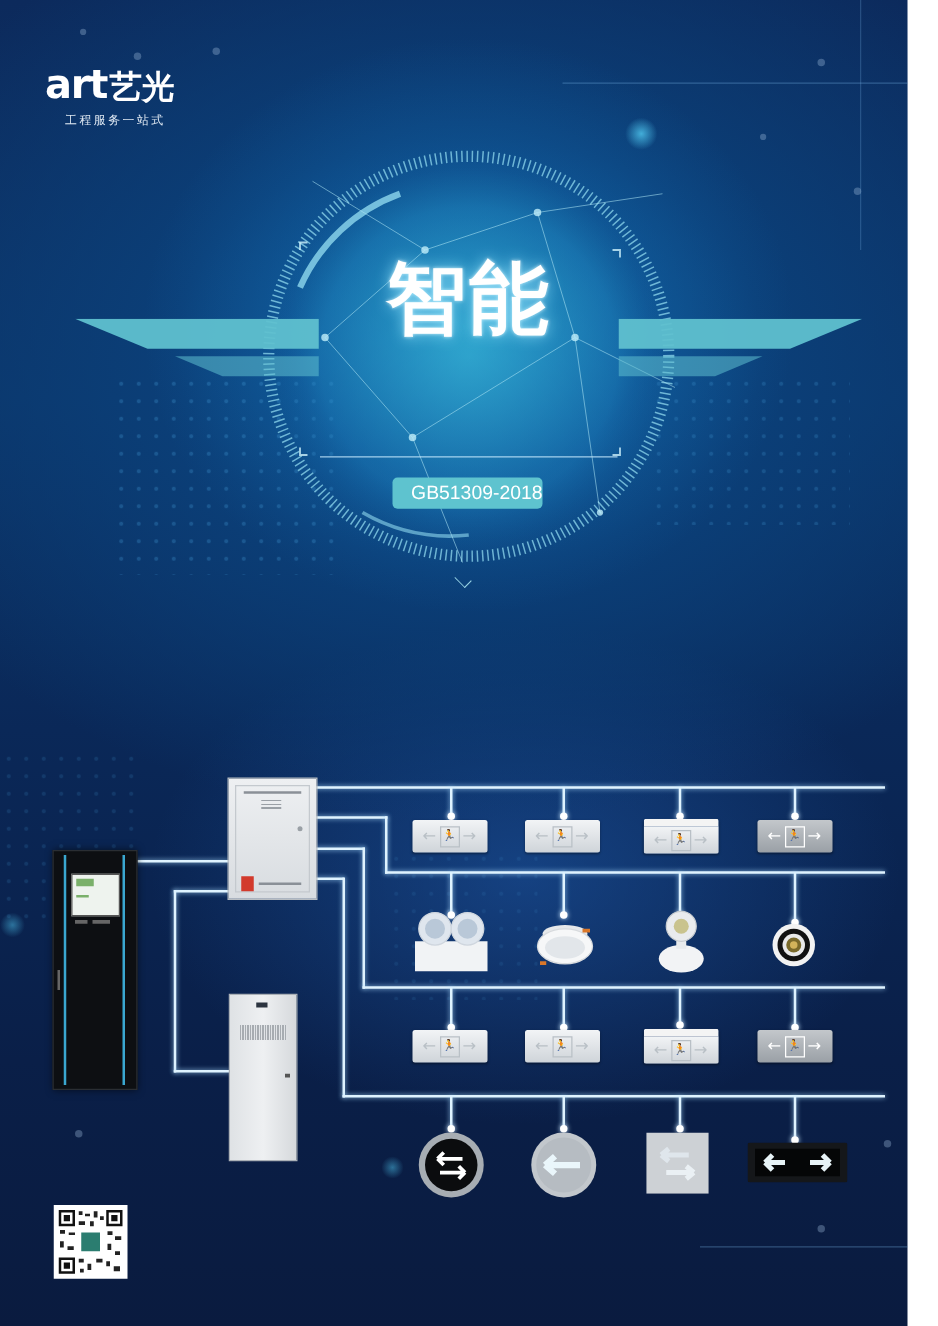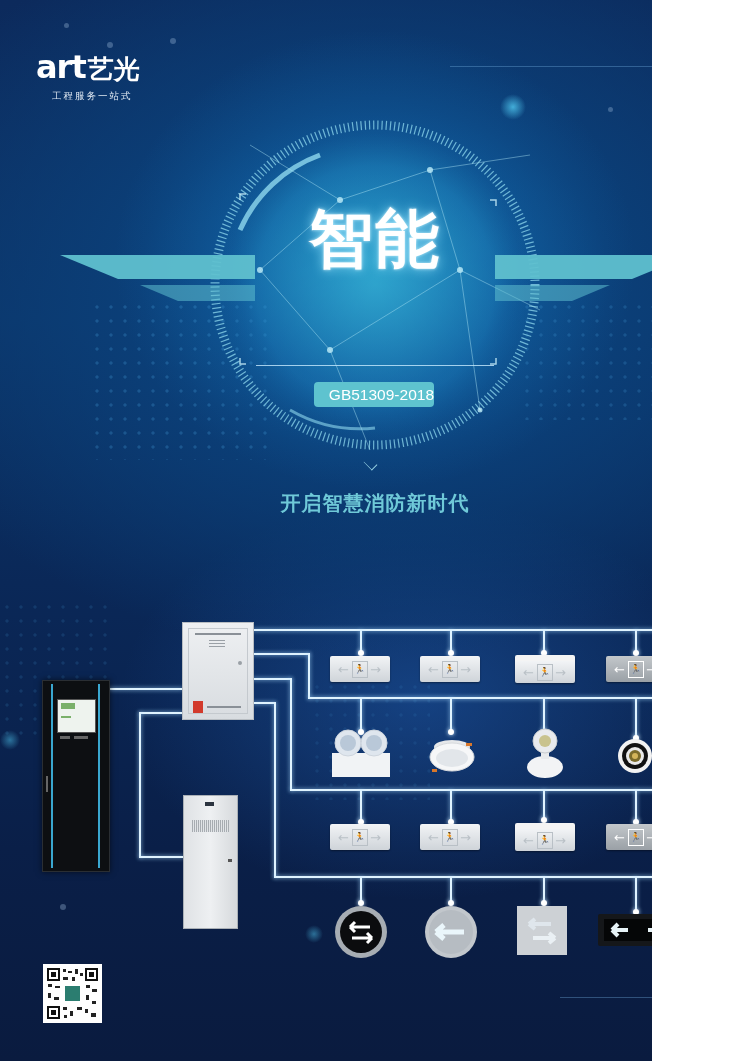--- a/index.html
+++ b/index.html
@@ -1,17 +1,17 @@
 <!DOCTYPE html>
 <html><head>
 <meta charset="utf-8">
 <style>
   html,body{margin:0;padding:0;}
   body{width:750px;height:1061px;overflow:hidden;font-family:"DejaVu Sans","Liberation Sans",sans-serif;}
-  #poster{position:relative;width:652px;height:1061px;overflow:hidden;
+  #poster{position:relative;width:726px;height:1061px;overflow:hidden;
     background:
       radial-gradient(ellipse 260px 230px at 375px 260px, rgba(40,170,210,0.75), rgba(20,110,180,0.35) 55%, rgba(0,0,0,0) 100%),
       radial-gradient(ellipse 520px 380px at 375px 280px, #0f5d9c 0%, #0b3f78 45%, rgba(10,40,90,0) 100%),
       radial-gradient(ellipse 300px 200px at 420px 700px, rgba(30,90,170,0.55), rgba(0,0,0,0) 100%),
       linear-gradient(180deg,#0c2a5c 0%,#0b3468 30%,#0a2858 55%,#0a1f48 80%,#0a1b3f 100%);}
   .abs{position:absolute;}
   .dots{position:absolute;background-image:radial-gradient(circle,rgba(70,160,220,0.45) 1.4px,transparent 1.8px);background-size:14px 14px;}
   .bokeh{position:absolute;border-radius:50%;background:rgba(160,190,220,0.35);}
   .glow{position:absolute;border-radius:50%;background:radial-gradient(circle,rgba(80,200,240,0.8),rgba(80,200,240,0) 70%);}
   .hline{position:absolute;height:1px;background:rgba(120,180,230,0.35);}
@@ -121,21 +121,20 @@
     <polygon points="80,30 195,30 195,46 118,46" fill="#5fc0cf" opacity="0.55"></polygon>
     <polygon points="630,0 435,0 435,24 572,24" fill="#5fc0cf" opacity="0.95"></polygon>
     <polygon points="550,30 435,30 435,46 512,46" fill="#5fc0cf" opacity="0.55"></polygon>
   </svg>
 
   <div class="title1">智能</div>
   <div class="subline"></div>
   <div class="badge">GB51309-2018</div>
 
   <div class="chev"></div>
-  <div class="slogan">开启智慧消防新时代</div>
 
   <div>
 
     <div class="wire" style="left:108px;top:688px;width:75px;height:2px"></div>
 
     <div class="wire" style="left:139px;top:712px;width:44px;height:2px"></div>
     <div class="wire" style="left:139px;top:712px;width:2px;height:146px"></div>
     <div class="wire" style="left:139px;top:856px;width:45px;height:2px"></div>
 
     <div class="wire" style="left:252px;top:629px;width:456px;height:2px"></div>

